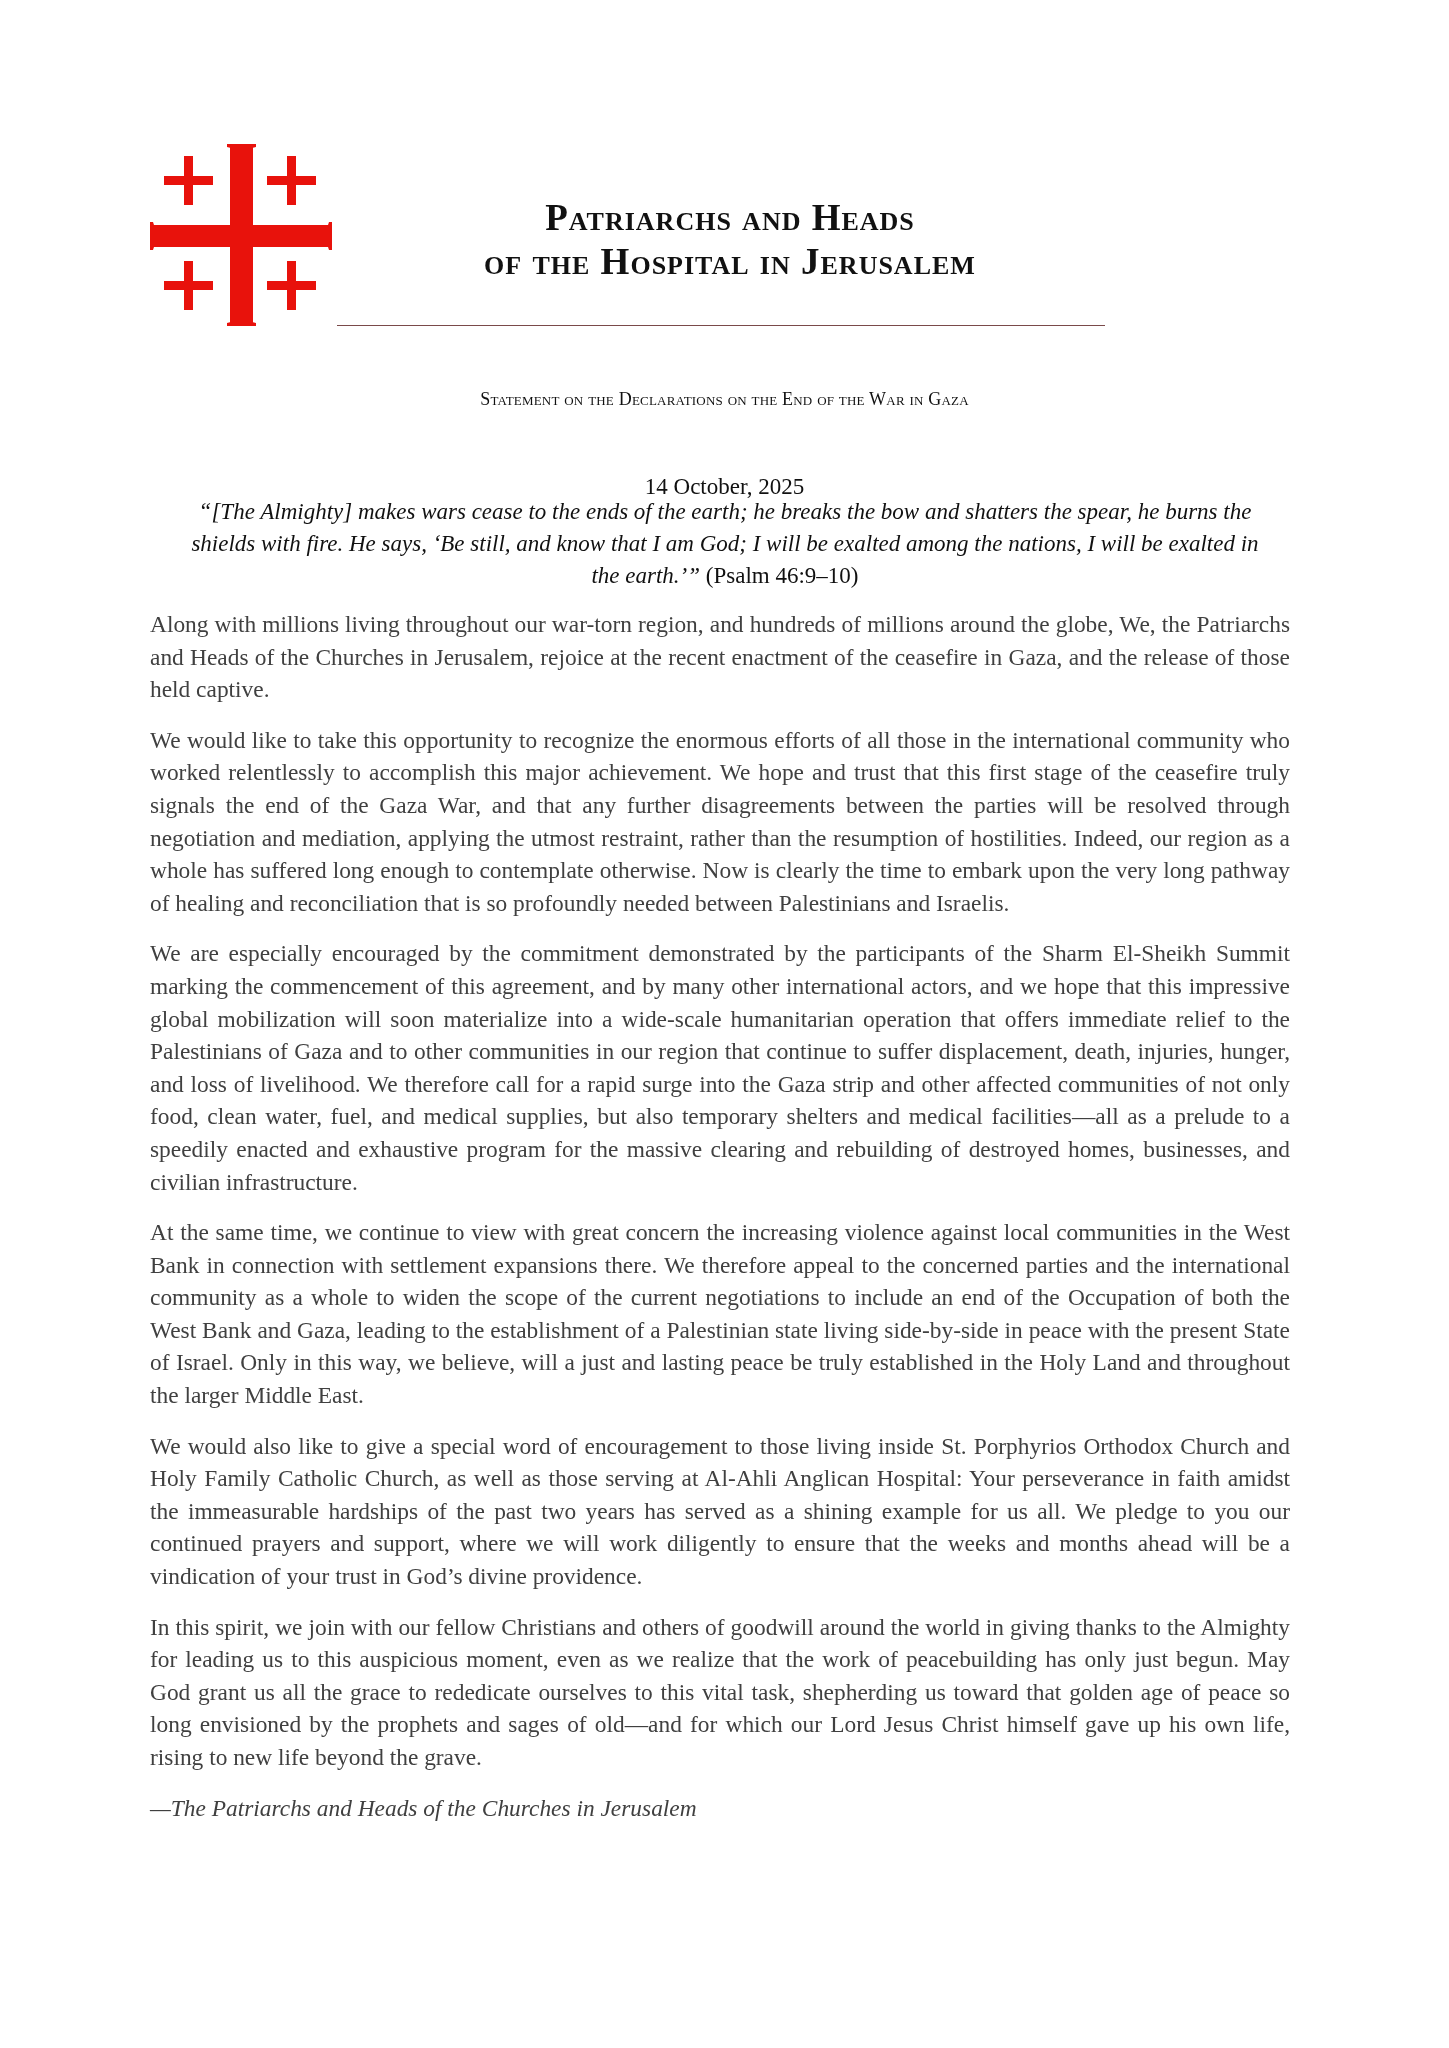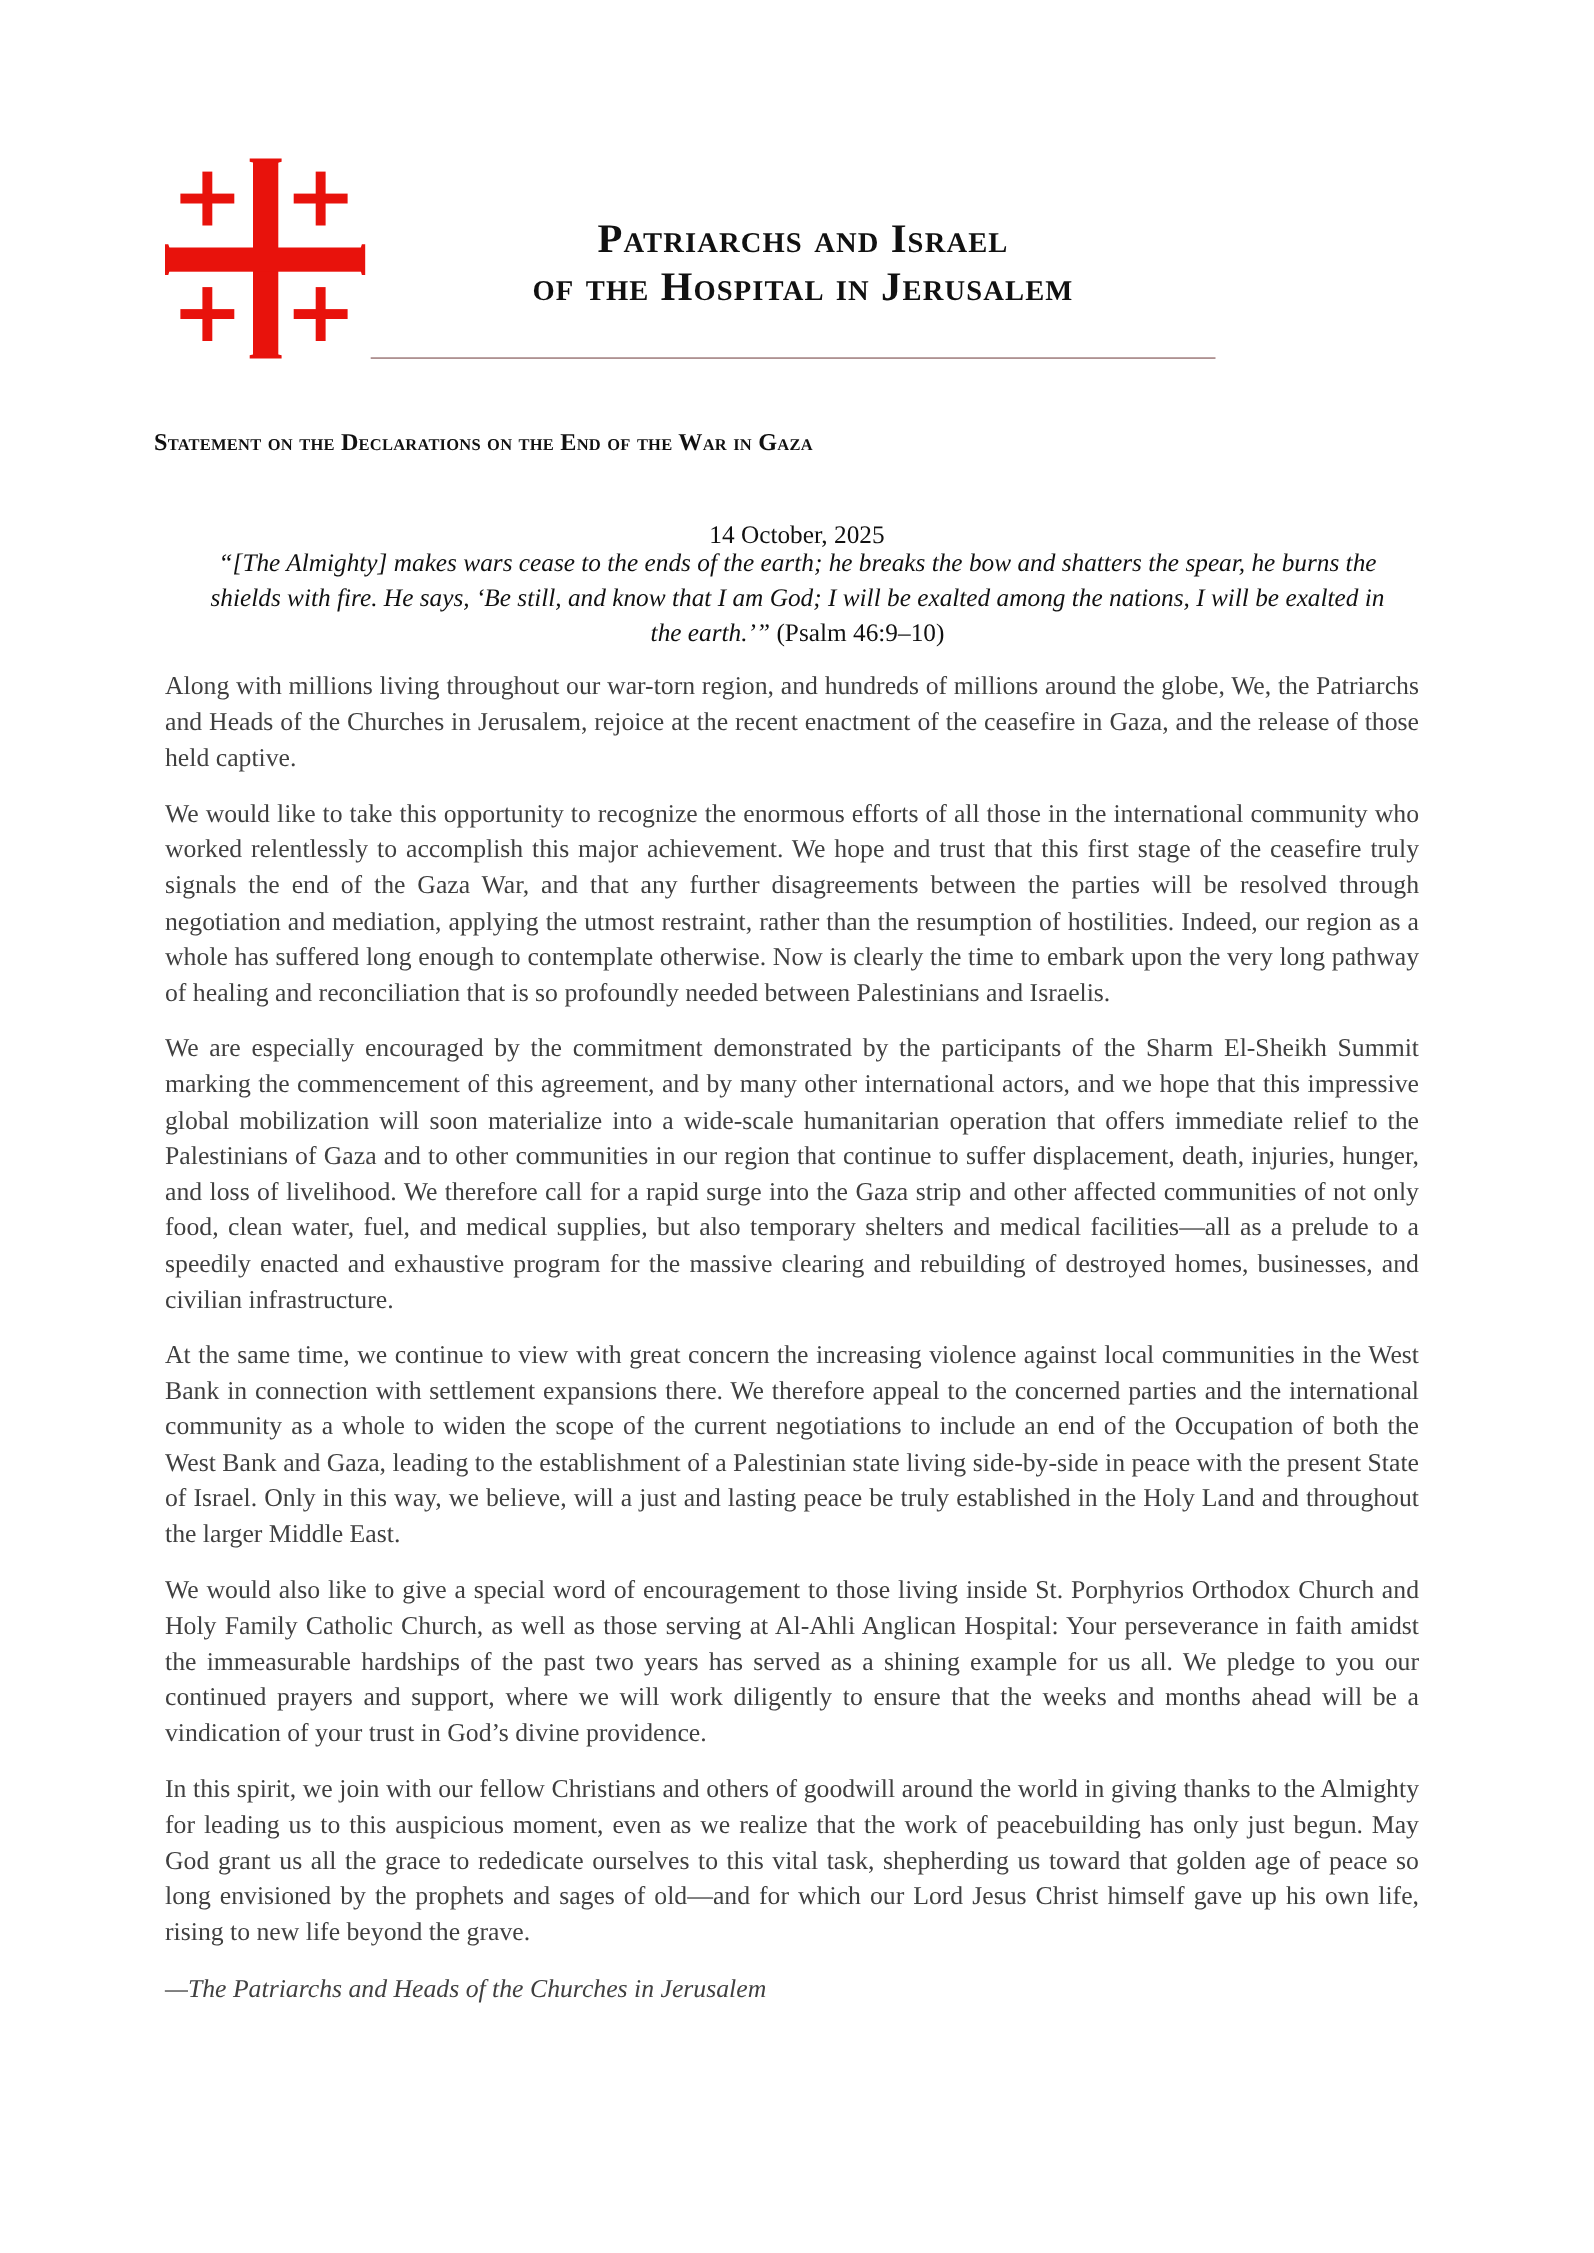--- a/index.html
+++ b/index.html
@@ -51,23 +51,23 @@
       width: 768px;
       height: 0;
       border-top: 1.5px solid #7a4a4a;
     }
     
     .doc-title {
       position: absolute;
       left: 140px;
       top: 389px;
       width: 1169px;
-      text-align: left;
-      font-size: 22px;
-      font-weight: bold;
+      text-align: center;
+      font-size: 18px;
+      font-weight: normal;
       font-variant: small-caps;
       letter-spacing: 0.2px;
       color: #111;
     }
     .doc-date {
       position: absolute;
       left: 140px;
       top: 474px;
       width: 1169px;
       text-align: center;
@@ -125,21 +125,21 @@
 
       <rect x="36" y="119" width="9" height="49"></rect>
       <rect x="16" y="139" width="49" height="9"></rect>
 
       <rect x="139" y="119" width="9" height="49"></rect>
       <rect x="119" y="139" width="49" height="9"></rect>
     </g>
   </svg>
 
   <div class="org-name">
-    <span class="l1">Patriarchs and Israel</span>
+    <span class="l1">Patriarchs and Heads</span>
     <span class="l2">of the Hospital in Jerusalem</span>
   </div>
 
   <div class="letterhead-rule" style="border-top-color: rgb(122, 74, 74);"></div>
 
   <div class="doc-title">Statement on the Declarations on the End of the War in Gaza</div>
   <div class="doc-date">14 October, 2025</div>
 
   <div class="epigraph">
     <span class="quote">“[The Almighty] makes wars cease to the ends of the earth; he breaks the bow and shatters the spear, he burns the shields with fire. He says, ‘Be still, and know that I am God; I will be exalted among the nations, I will be exalted in the earth.’”</span>

